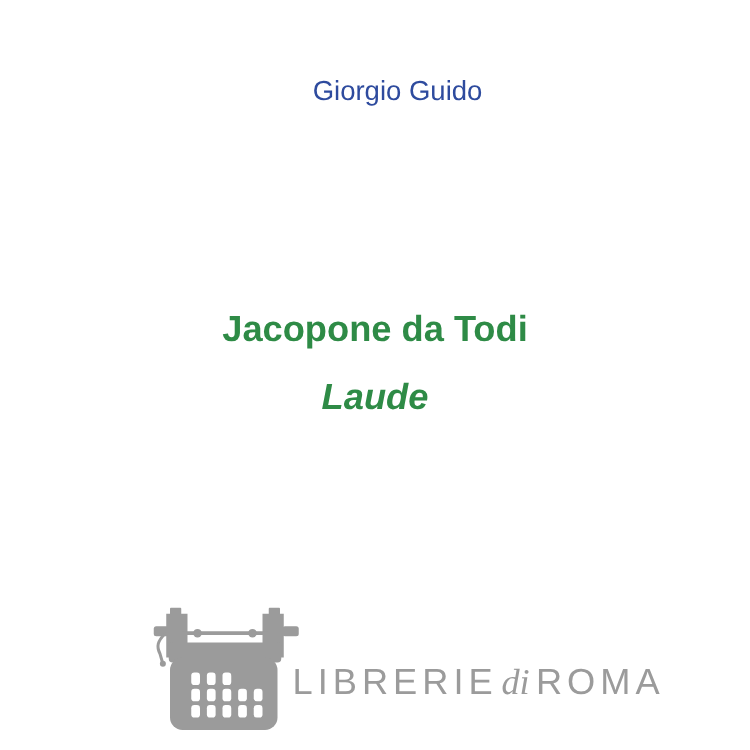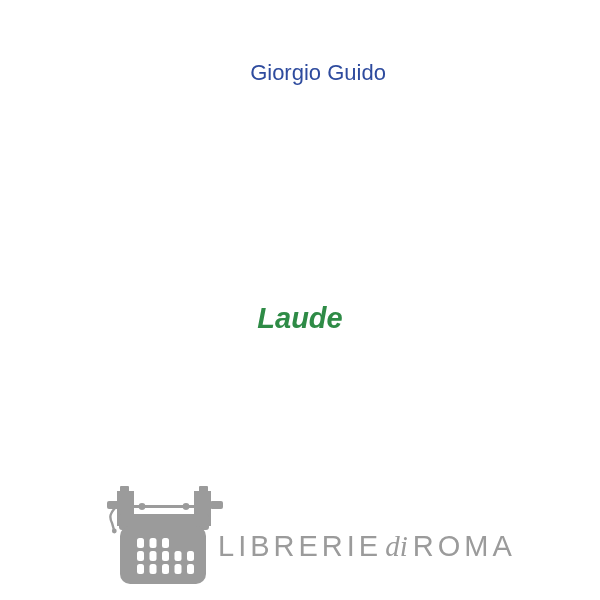--- a/index.html
+++ b/index.html
@@ -48,21 +48,21 @@
   .subtitle-label {
     top: 452px;
     font-size: 19px;
     line-height: 26px;
     font-weight: 700;
     font-style: italic;
     color: var(--subtitle-black, #1c1c1c);
   }
   .publisher-logo {
     position: absolute;
-    left: 106px;
+    left: 122px;
     top: 486px;
     width: 400px;
     height: 102px;
     color: var(--logo-gray, #9b9b9b);
     text-align: right;
   }
   .typewriter-icon {
     position: absolute;
     left: 0;
     top: 0;
@@ -90,20 +90,21 @@
     margin: 0 5px 0 3px;
   }
 </style>
 </head>
 <body>
 
 <div class="page">
 
   <div class="centered-line author-name">Giorgio Guido</div>
 
+  <div class="centered-line work-author">Jacopone da Todi</div>
 
   <div class="centered-line work-title">Laude</div>
 
 
   <div class="publisher-logo">
 
     <svg class="typewriter-icon" viewBox="0 0 118 102" width="118" height="102" aria-hidden="true">
       <g fill="currentColor">
 
         <rect x="14" y="0" width="9" height="9" rx="1"></rect>

